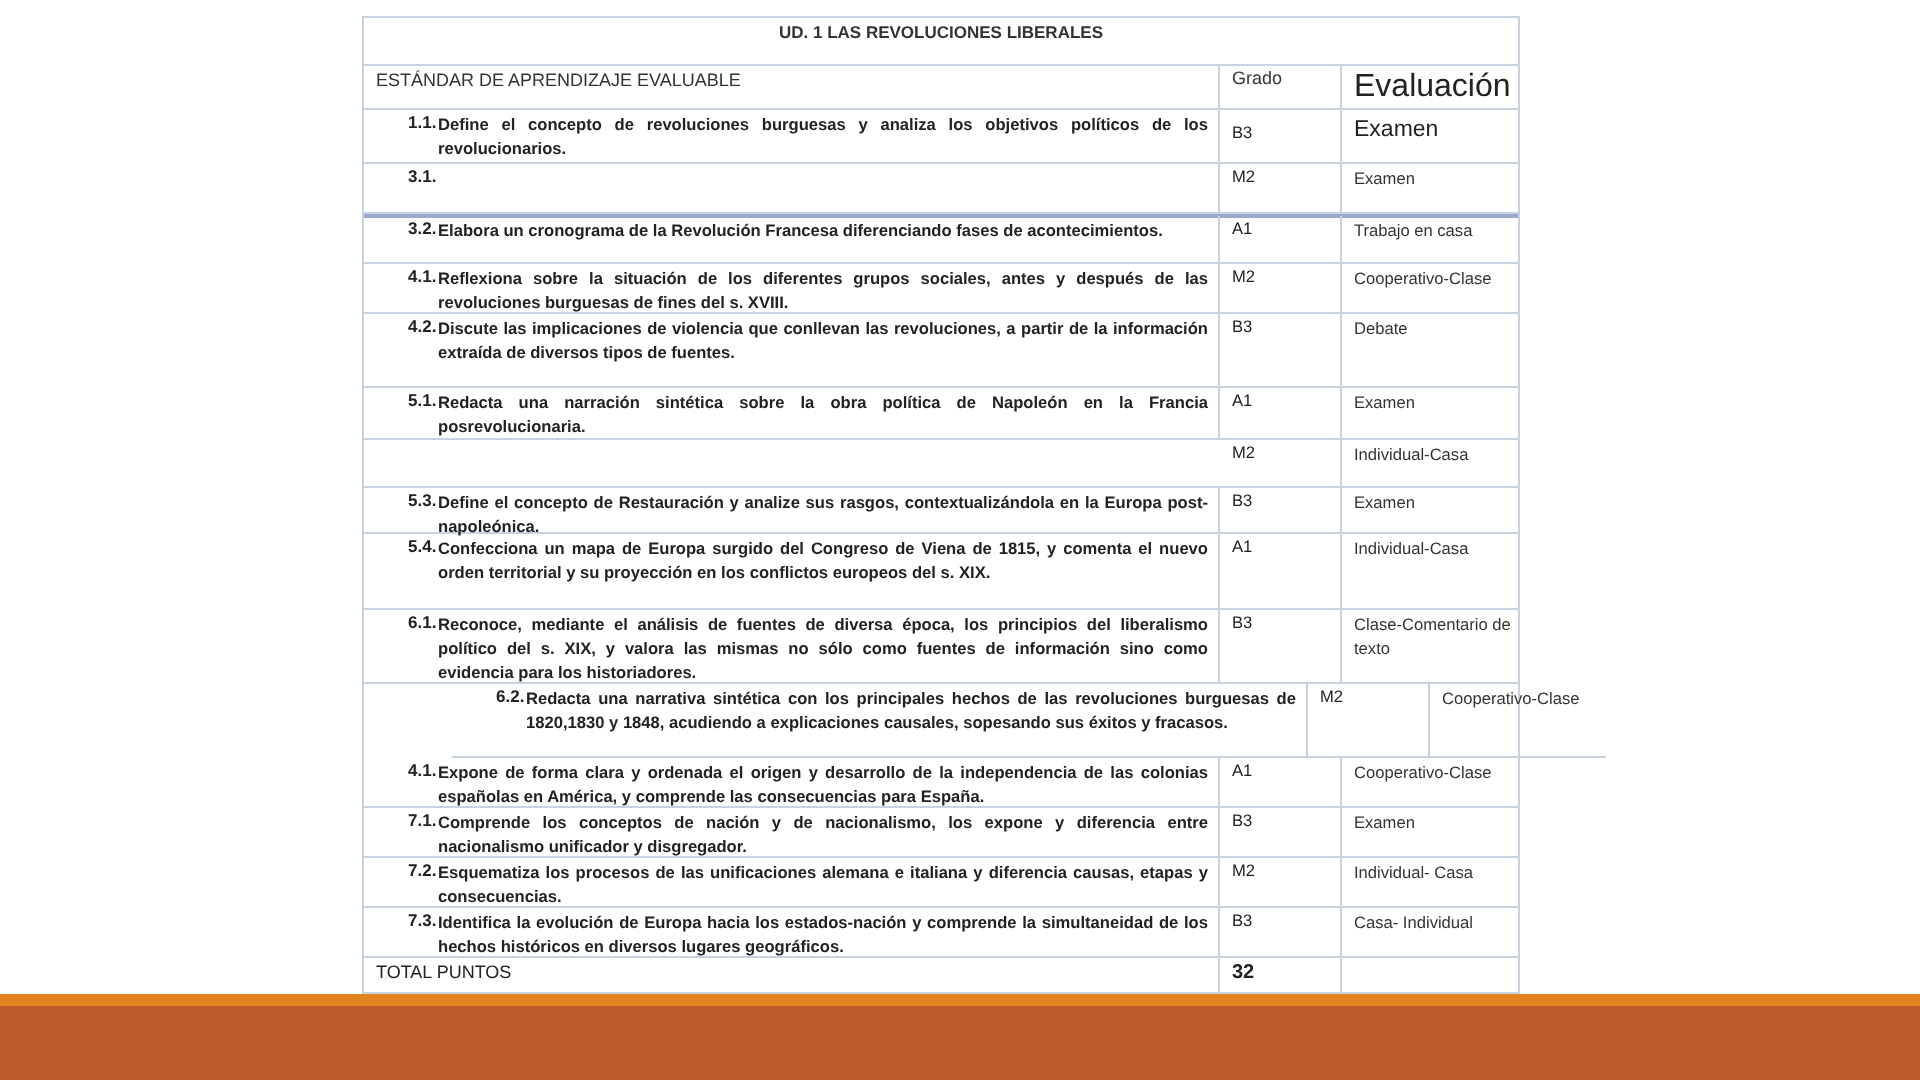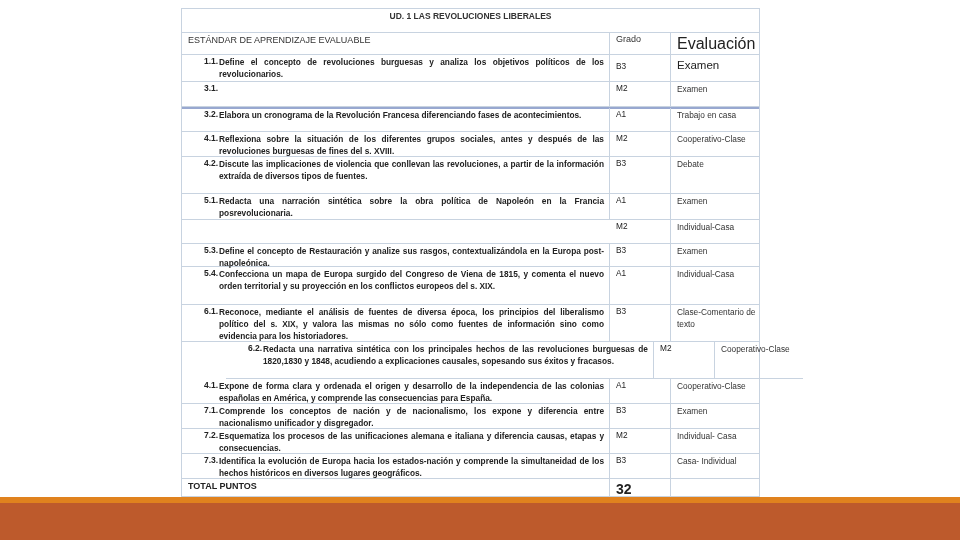--- a/index.html
+++ b/index.html
@@ -36,22 +36,22 @@
     position: absolute; left: 37px; top: 1px; right: 5px;
     font-size: 8.3px; font-weight: bold; color: #222; line-height: 12px;
     text-align: justify;
   }
   .grade { position: absolute; left: 6px; top: 1px; font-size: 8.3px; color: #222; }
   .eval { position: absolute; left: 6px; top: 1px; right: 4px; font-size: 8.3px; color: #333; line-height: 12px; }
   .hdr-label { position: absolute; left: 6px; top: 2px; font-size: 9px; color: #333; }
   .hdr-grade { position: absolute; left: 6px; top: 1px; font-size: 9px; color: #333; }
   .hdr-eval { position: absolute; left: 6px; top: 2px; font-size: 16px; color: #222; }
   .big-eval { position: absolute; left: 6px; top: 4px; font-size: 11.5px; color: #222; }
-  .total-label { position: absolute; left: 6px; top: 2px; font-size: 9px; font-weight: bold; color: #222; }
-  .total-val { position: absolute; left: 6px; top: 2px; font-size: 14px; font-weight: bold; color: #222; }
+  .total-label { position: absolute; left: 6px; top: 2px; font-size: 9px; font-weight: normal; color: #222; }
+  .total-val { position: absolute; left: 6px; top: 2px; font-size: 10px; font-weight: bold; color: #222; }
   .band-light { position: absolute; left: 0; top: 497px; width: 960px; height: 6px; background: #e0821e; }
   .band-dark { position: absolute; left: 0; top: 503px; width: 960px; height: 37px; background: #bd5a2c; }
 </style>
 </head>
 <body>
 
 <div class="sheet">
   <div class="title-row">UD. 1 LAS REVOLUCIONES LIBERALES</div>
 
   <div class="row" style="top:24px;height:22px;">

